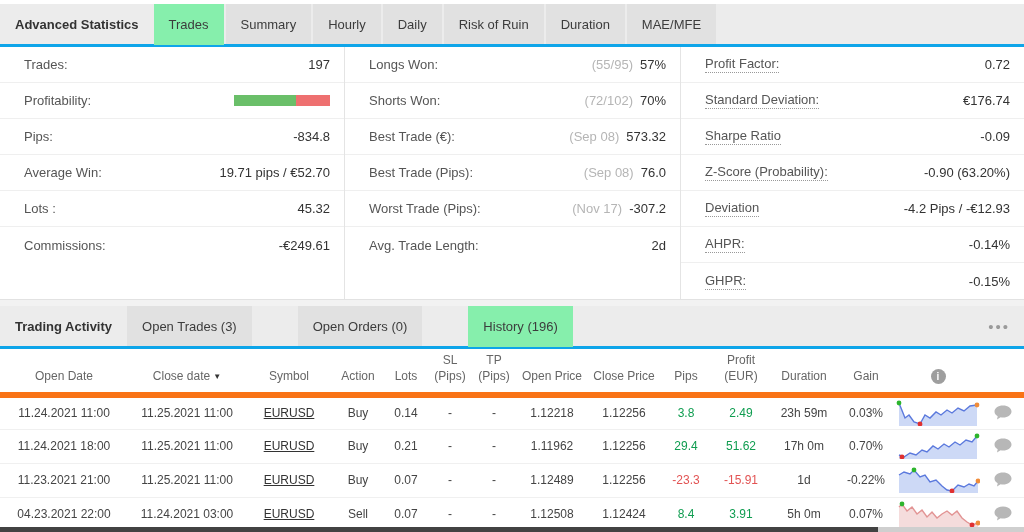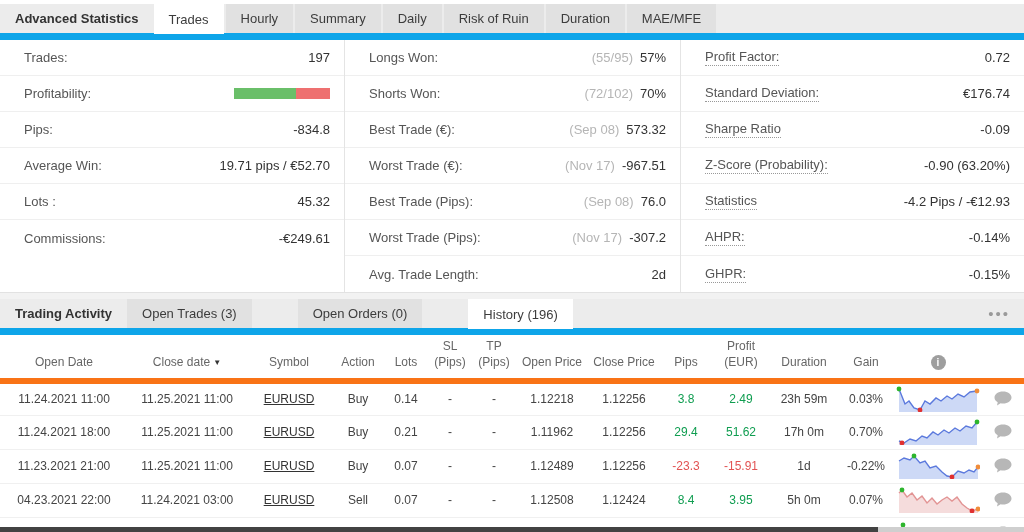--- a/index.html
+++ b/index.html
@@ -1,27 +1,27 @@
 <!DOCTYPE html>
 <html><head>
 <meta charset="utf-8">
 <style>
   * { margin:0; padding:0; box-sizing:border-box; }
   html,body { width:1024px; height:532px; overflow:hidden; background:#fff;
     font-family:"Liberation Sans", sans-serif; color:#333; position:relative; }
   .top-spacer { height:4px; background:#fff; }
 
   
-  .tabbar { height:36px; display:flex; align-items:stretch; background:#ececec;
-    border-bottom:7px solid #0ea5e9; }
+  .tabbar { height:43px; display:flex; align-items:stretch; background:#ececec;
+    border-bottom:3px solid #0ea5e9; }
   .bar-title { display:flex; align-items:center; padding:0 15px; font-weight:700;
     font-size:13px; color:#333; white-space:nowrap; }
   .tab { display:flex; align-items:center; padding:0 15px; font-size:13px; color:#3c3c3c;
     background:#e1e1e1; margin-right:2px; cursor:pointer; white-space:nowrap; }
-  .tab.active { background:#ffffff; margin-bottom:-1px; }
+  .tab.active { background:#86efac; margin-bottom:-1px; }
   .menu-dots { margin-left:auto; display:flex; align-items:center; padding:0 14px;
     color:#9a9a9a; font-size:15px; letter-spacing:2px; cursor:pointer; }
 
   
   .stats { display:grid; grid-template-columns:344px 336px 344px; background:#fff;
     border-bottom:1px solid #e2e2e2; }
   .stats-col + .stats-col { border-left:1px solid #e4e4e4; }
   .stat-row { height:36px; display:flex; align-items:center; justify-content:space-between;
     padding:0 14px; border-bottom:1px solid #efefef; font-size:13px; }
   .stat-row:last-child { border-bottom:none; }
@@ -57,22 +57,22 @@
 </style>
 </head>
 <body>
 
 <div class="top-spacer"></div>
 
 <div class="tabbar">
   <div class="bar-title">Advanced Statistics</div>
   <div id="stats-tabs" style="display:flex;align-items:stretch;">
       <div class="tab active">Trades</div>
+      <div class="tab">Summary</div>
       <div class="tab">Hourly</div>
-      <div class="tab">Summary</div>
       <div class="tab">Daily</div>
       <div class="tab">Risk of Ruin</div>
       <div class="tab">Duration</div>
       <div class="tab">MAE/MFE</div>
     </div>
 </div>
 
 <div class="stats" id="stats-grid">
     <div class="stats-col">
       <div class="stat-row">
@@ -109,24 +109,20 @@
       </div>
       <div class="stat-row">
         <span class="stat-label">Shorts Won:</span>
         <span class="stat-value"><span class="muted">(72/102)</span><span>70%</span></span>
       </div>
       <div class="stat-row">
         <span class="stat-label">Best Trade (€):</span>
         <span class="stat-value"><span class="muted">(Sep 08)</span><span>573.32</span></span>
       </div>
       <div class="stat-row">
-        <span class="stat-label">Worst Trade (€):</span>
-        <span class="stat-value"><span class="muted">(Nov 17)</span><span>-967.51</span></span>
-      </div>
-      <div class="stat-row">
         <span class="stat-label">Best Trade (Pips):</span>
         <span class="stat-value"><span class="muted">(Sep 08)</span><span>76.0</span></span>
       </div>
       <div class="stat-row">
         <span class="stat-label">Worst Trade (Pips):</span>
         <span class="stat-value"><span class="muted">(Nov 17)</span><span>-307.2</span></span>
       </div>
       <div class="stat-row">
         <span class="stat-label">Avg. Trade Length:</span>
         <span class="stat-value"><span>2d</span></span>
@@ -143,21 +139,21 @@
       </div>
       <div class="stat-row">
         <span class="stat-label dotted">Sharpe Ratio</span>
         <span class="stat-value"><span>-0.09</span></span>
       </div>
       <div class="stat-row">
         <span class="stat-label dotted">Z-Score (Probability):</span>
         <span class="stat-value"><span>-0.90 (63.20%)</span></span>
       </div>
       <div class="stat-row">
-        <span class="stat-label dotted">Statistics</span>
+        <span class="stat-label dotted">Deviation</span>
         <span class="stat-value"><span>-4.2 Pips / -€12.93</span></span>
       </div>
       <div class="stat-row">
         <span class="stat-label dotted">AHPR:</span>
         <span class="stat-value"><span>-0.14%</span></span>
       </div>
       <div class="stat-row">
         <span class="stat-label dotted">GHPR:</span>
         <span class="stat-value"><span>-0.15%</span></span>
       </div>
@@ -292,21 +288,21 @@
         <td><span>04.23.2021 22:00</span></td>
         <td><span>11.24.2021 03:00</span></td>
         <td><span class="sym">EURUSD</span></td>
         <td><span>Sell</span></td>
         <td><span>0.07</span></td>
         <td><span>-</span></td>
         <td><span>-</span></td>
         <td><span>1.12508</span></td>
         <td><span>1.12424</span></td>
         <td><span class="pos">8.4</span></td>
-        <td><span class="pos">3.95</span></td>
+        <td><span class="pos">3.91</span></td>
         <td><span>5h 0m</span></td>
         <td><span>0.07%</span></td>
         <td><span class="spark"><svg width="84" height="26">
               <polygon points="3,26 3,6 6,3 11,10 16,6 21,13 26,9 31,16 36,11 41,17 46,13 51,10 56,14 61,10 66,17 71,21 76,24 82,22 82,26" fill="#f5dcdc"></polygon>
               <polyline points="3,6 6,3 11,10 16,6 21,13 26,9 31,16 36,11 41,17 46,13 51,10 56,14 61,10 66,17 71,21 76,24 82,22" fill="none" stroke="#e29494" stroke-width="1.4"></polyline>
               <circle cx="6" cy="3" r="2.4" fill="#2db52d"></circle>
               <circle cx="76" cy="24" r="2.4" fill="#e03030"></circle>
               <circle cx="82" cy="22" r="2.4" fill="#f08c3a"></circle>
             </svg></span></td>
         <td><span class="comment-icon"><svg width="20" height="16">

